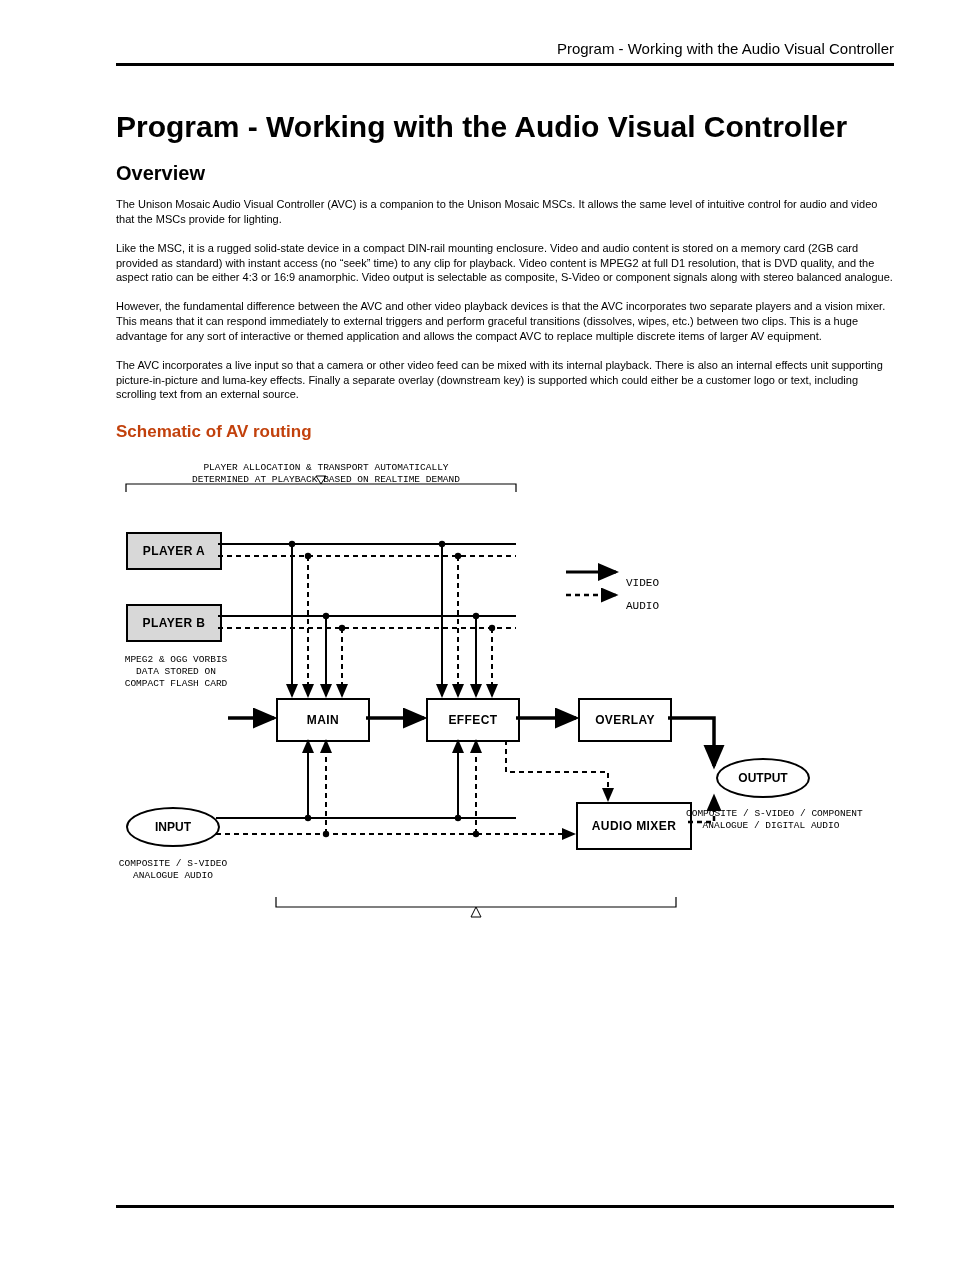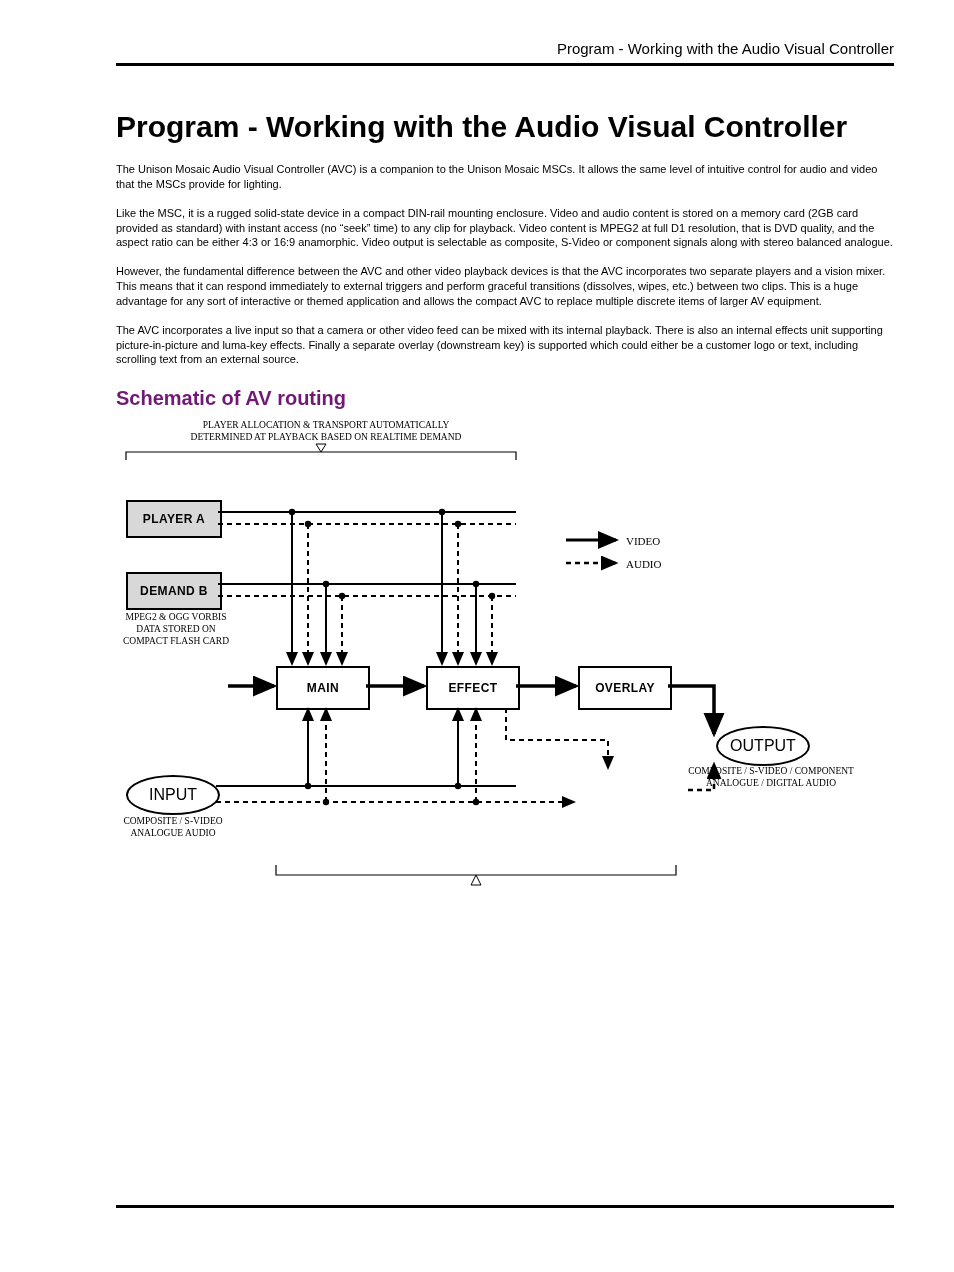--- a/index.html
+++ b/index.html
@@ -31,23 +31,23 @@
     font-size: 30px;
     font-weight: bold;
     margin: 0 0 18px 0;
   }
   h2.section {
     font-size: 20px;
     font-weight: bold;
     margin: 0 0 12px 0;
   }
   h3.subsection {
-    font-size: 20px;
-    font-weight: bold;
-    color: #701a75;
+    font-size: 17px;
+    font-weight: bold;
+    color: #c2410c;
     margin: 20px 0 10px 0;
   }
   p.body {
     font-size: 11px;
     line-height: 1.35;
     margin: 0 0 14px 0;
   }
   .diagram {
     position: relative;
     width: 760px;
@@ -63,36 +63,37 @@
     justify-content: center;
     font-size: 12px;
     font-weight: bold;
     letter-spacing: .4px;
     font-family: Arial, sans-serif;
   }
   .dbox.shaded { background: #d8d8d8; }
   .dlabel {
     position: absolute;
     font-size: 9.5px;
-    font-family: Liberation Serif, serif;
+    font-family: Liberation Mono, monospace;
     text-align: center;
     line-height: 1.25;
     color: #000;
     white-space: pre;
+    margin-top: 10px;
   }
   .doval {
     position: absolute;
     border: 2px solid #000;
     border-radius: 50%;
     background: #fff;
     display: flex;
     align-items: center;
     justify-content: center;
-    font-size: 16px;
-    font-weight: normal;
+    font-size: 12px;
+    font-weight: bold;
   }
   .footer-rule {
     position: absolute;
     left: 116px;
     right: 60px;
     bottom: 64px;
     border-top: 3px solid #000;
   }
   .page-number {
     position: absolute;
@@ -114,20 +115,21 @@
 <body>
 
 <div class="page">
 
   <div class="running-head">Program - Working with the Audio Visual Controller</div>
 
   <div class="content">
 
     <h1 class="page-title">Program - Working with the Audio Visual Controller</h1>
 
+    <h2 class="section">Overview</h2>
 
     <p class="body">The Unison Mosaic Audio Visual Controller (AVC) is a companion to the Unison Mosaic MSCs. It allows the same level of intuitive control for audio and video that the MSCs provide for lighting.</p>
 
     <p class="body">Like the MSC, it is a rugged solid-state device in a compact DIN-rail mounting enclosure. Video and audio content is stored on a memory card (2GB card provided as standard) with instant access (no “seek” time) to any clip for playback. Video content is MPEG2 at full D1 resolution, that is DVD quality, and the aspect ratio can be either 4:3 or 16:9 anamorphic. Video output is selectable as composite, S-Video or component signals along with stereo balanced analogue.</p>
 
     <p class="body">However, the fundamental difference between the AVC and other video playback devices is that the AVC incorporates two separate players and a vision mixer. This means that it can respond immediately to external triggers and perform graceful transitions (dissolves, wipes, etc.) between two clips. This is a huge advantage for any sort of interactive or themed application and allows the compact AVC to replace multiple discrete items of larger AV equipment.</p>
 
     <p class="body">The AVC incorporates a live input so that a camera or other video feed can be mixed with its internal playback. There is also an internal effects unit supporting picture-in-picture and luma-key effects. Finally a separate overlay (downstream key) is supported which could either be a customer logo or text, including scrolling text from an external source.</p>
 
     <h3 class="subsection">Schematic of AV routing</h3>
@@ -135,37 +137,38 @@
     <div class="diagram">
 
       <div class="dlabel" style="left:50px; top:0; width:320px;">PLAYER ALLOCATION &amp; TRANSPORT AUTOMATICALLY
 DETERMINED AT PLAYBACK BASED ON REALTIME DEMAND</div>
 
       <div class="dlabel" style="left:510px; top:115px; font-size:11px;">VIDEO</div>
       <div class="dlabel" style="left:510px; top:138px; font-size:11px;">AUDIO</div>
 
       <div class="dbox shaded" style="left:10px; top:80px; width:92px; height:34px;">PLAYER A</div>
 
-      <div class="dbox shaded" style="left:10px; top:152px; width:92px; height:34px;">DEMAND B</div>
+      <div class="dbox shaded" style="left:10px; top:152px; width:92px; height:34px;">PLAYER B</div>
 
       <div class="dlabel" style="left:0px; top:192px; width:120px;">MPEG2 &amp; OGG VORBIS
 DATA STORED ON
 COMPACT FLASH CARD</div>
 
 
       <div class="dbox" style="left:160px; top:246px; width:90px; height:40px;">MAIN</div>
 
       <div class="dbox" style="left:310px; top:246px; width:90px; height:40px;">EFFECT</div>
 
       <div class="dbox" style="left:462px; top:246px; width:90px; height:40px;">OVERLAY</div>
 
       <div class="doval" style="left:10px; top:355px; width:90px; height:36px;">INPUT</div>
       <div class="dlabel" style="left:2px; top:396px; width:110px;">COMPOSITE / S-VIDEO
 ANALOGUE AUDIO</div>
 
+      <div class="dbox" style="left:460px; top:350px; width:112px; height:44px;">AUDIO MIXER</div>
 
       <div class="doval" style="left:600px; top:306px; width:90px; height:36px;">OUTPUT</div>
       <div class="dlabel" style="left:570px; top:346px; width:170px;">COMPOSITE / S-VIDEO / COMPONENT
 ANALOGUE / DIGITAL AUDIO</div>
 
 
       <svg class="wires" viewBox="0 0 760 540">
         <defs>
           <marker id="ah" markerWidth="8" markerHeight="8" refX="6" refY="3" orient="auto">
             <path d="M0,0 L7,3 L0,6 Z" fill="#000"></path>

